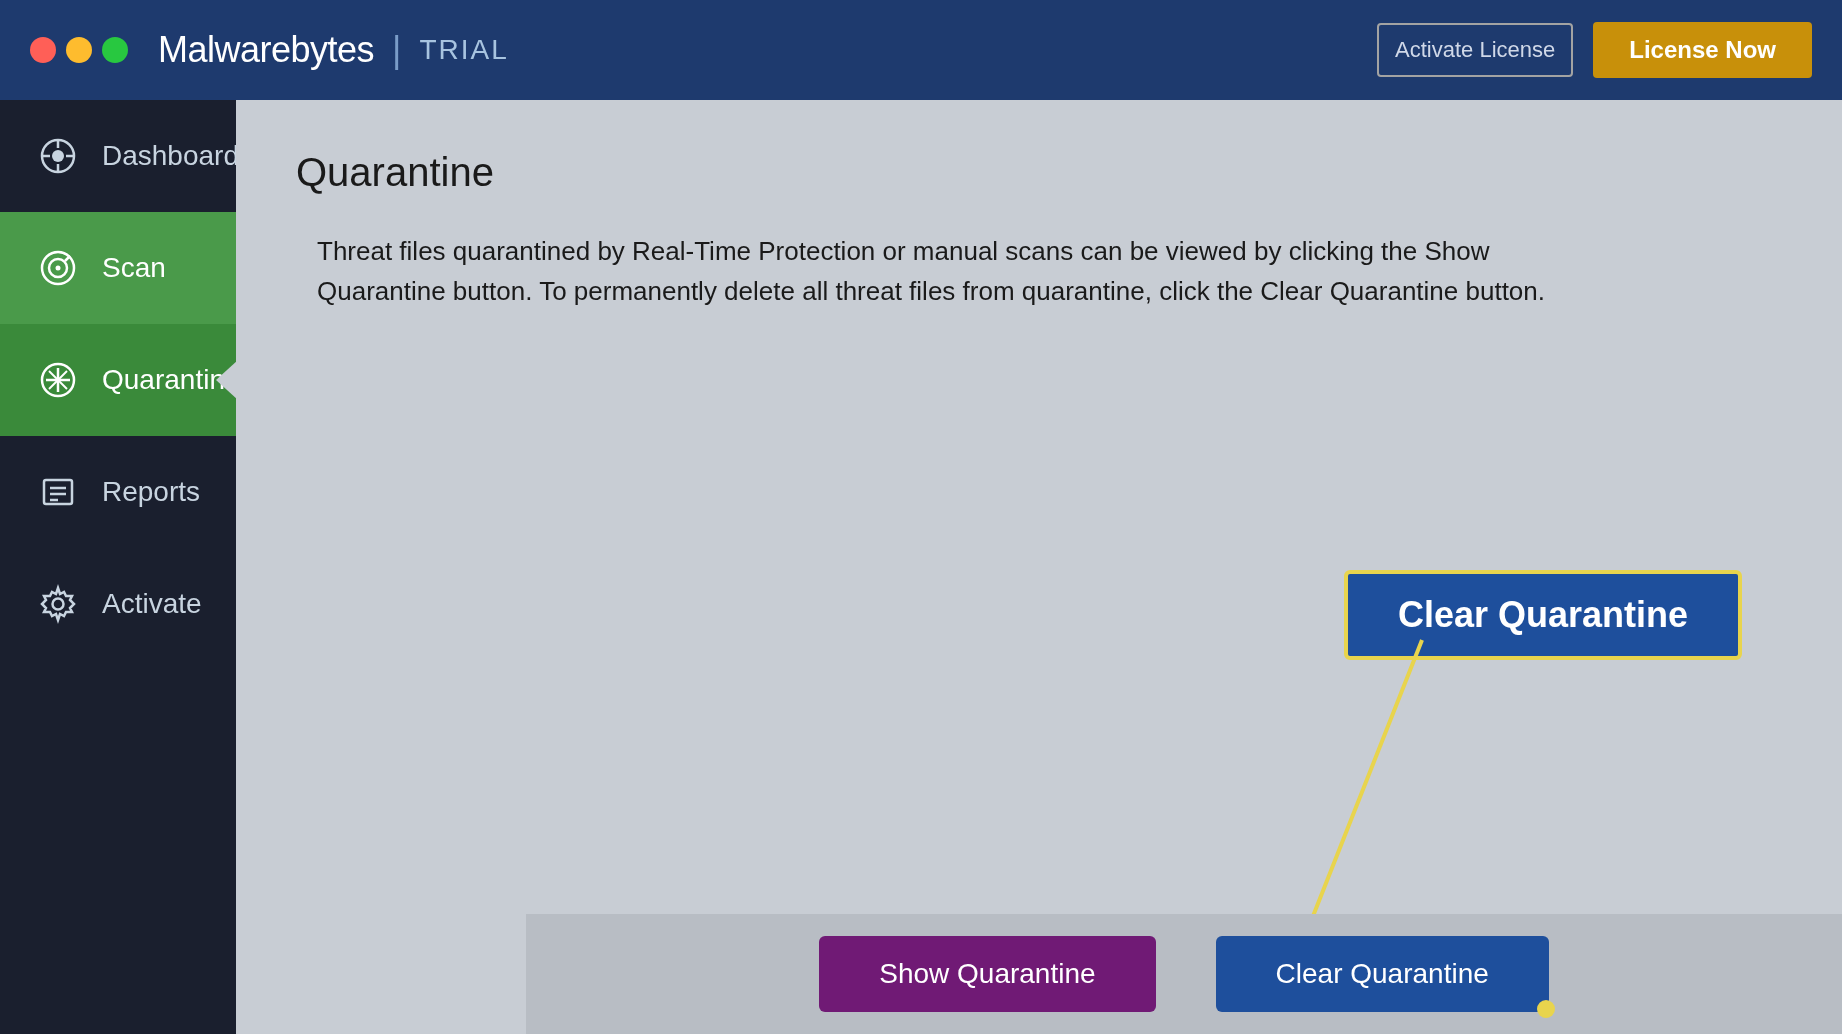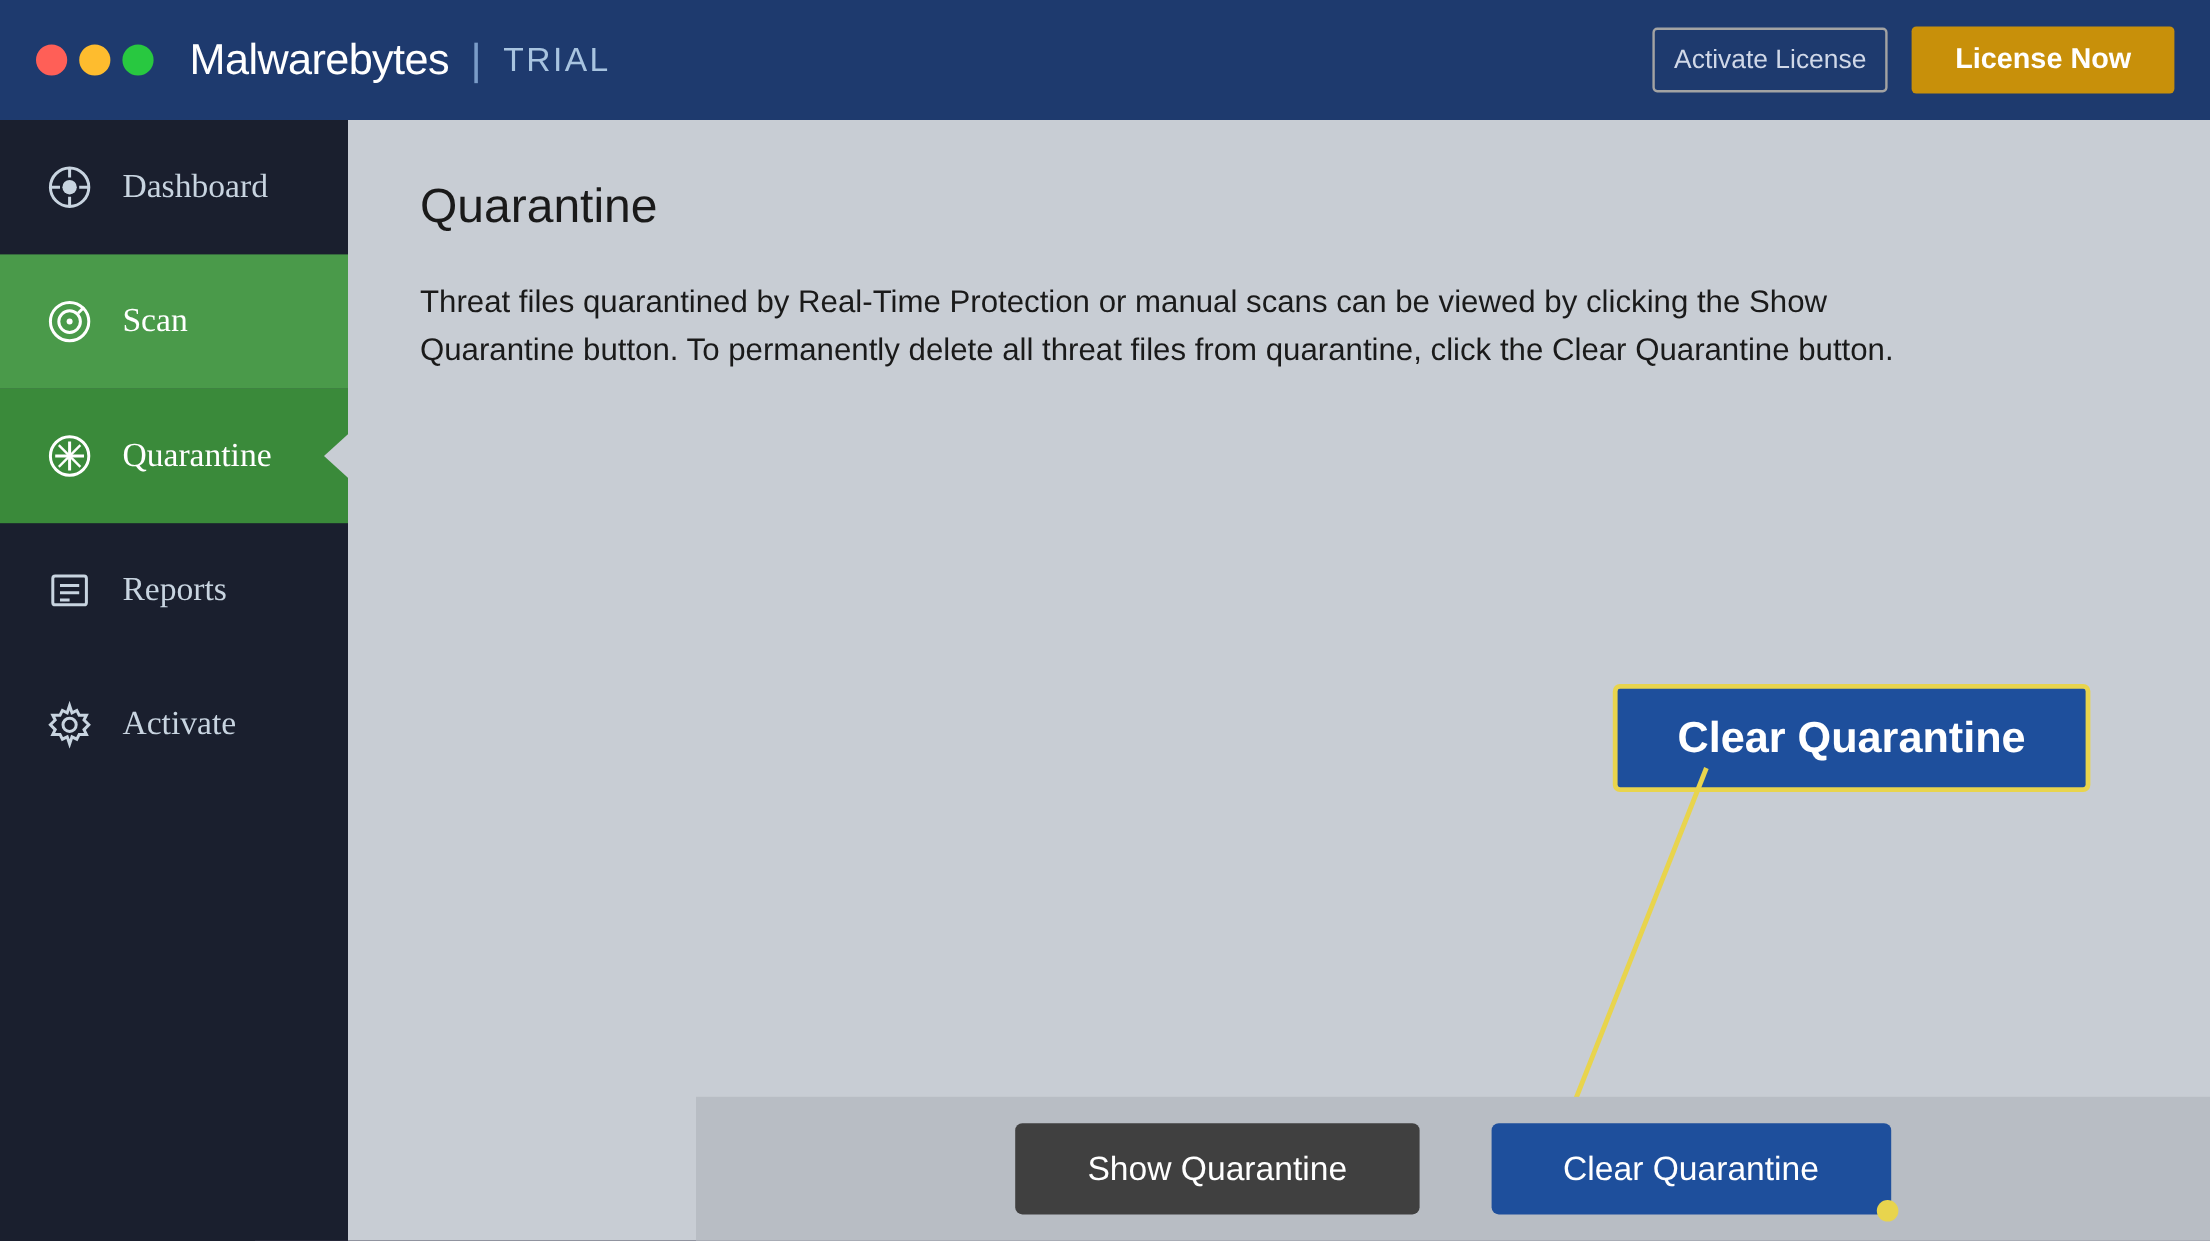--- a/index.html
+++ b/index.html
@@ -101,25 +101,24 @@
 
     
     .main-layout {
       display: flex;
       width: 100%;
       height: calc(1034px - 100px);
     }
 
     
     .sidebar {
-      width: 290px;
+      width: 236px;
       height: 100%;
       background: #1a1f2e;
       flex-shrink: 0;
-      font-family: Liberation Serif, serif;
     }
 
     .nav-item {
       display: flex;
       align-items: center;
       gap: 22px;
       padding: 34px 36px;
       cursor: pointer;
       color: #c8d4e0;
       font-size: 28px;
@@ -163,20 +162,21 @@
       font-weight: 500;
       color: #1a1a1a;
       margin-bottom: 36px;
     }
 
     .page-description {
       font-size: 26px;
       line-height: 1.55;
       color: #1a1a1a;
       max-width: 1300px;
+      margin-left: 21px;
     }
 
     
     .callout-container {
       position: absolute;
       top: 470px;
       right: 100px;
     }
 
     .callout-box {
@@ -206,21 +206,21 @@
       right: 0;
       height: 120px;
       background: #b8bdc4;
       display: flex;
       align-items: center;
       justify-content: center;
       gap: 60px;
     }
 
     .btn-show-quarantine {
-      background: #404040;
+      background: #701a75;
       border: none;
       color: white;
       padding: 22px 60px;
       font-size: 28px;
       font-weight: 500;
       border-radius: 6px;
       cursor: pointer;
     }
 
     .btn-clear-quarantine {

